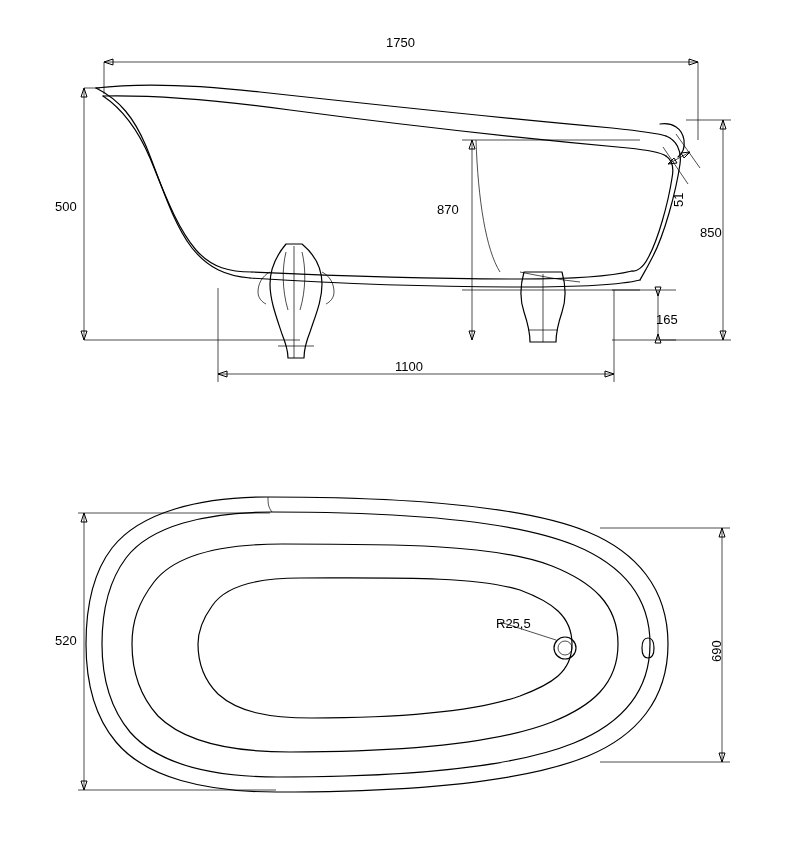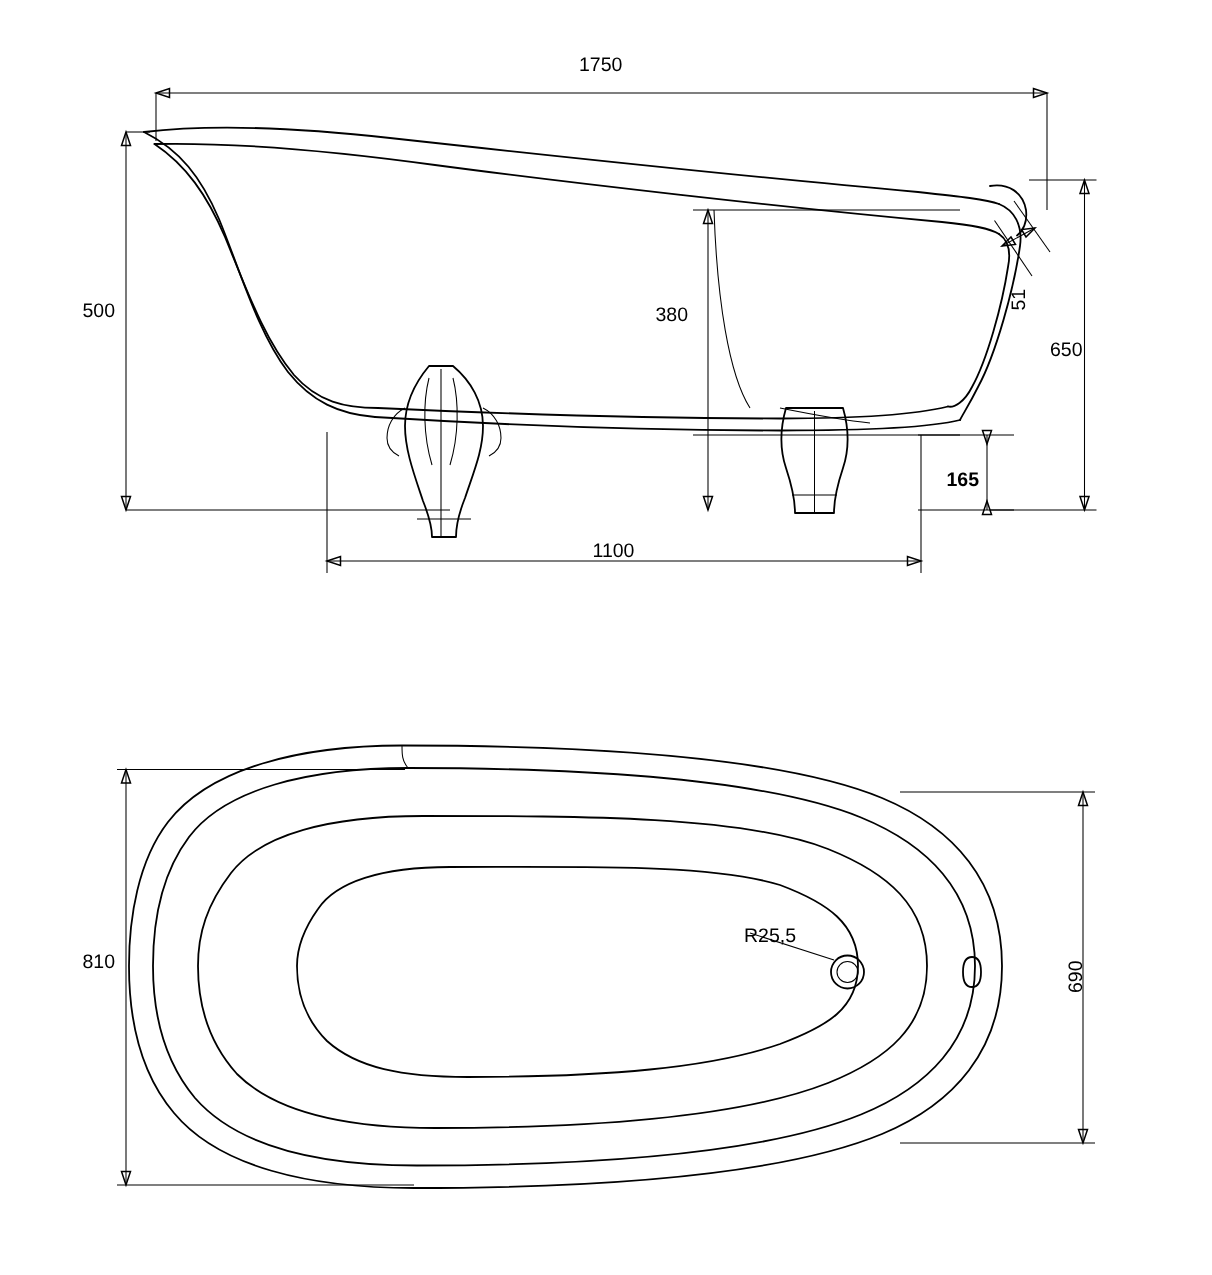--- a/index.html
+++ b/index.html
@@ -244,29 +244,29 @@
         <line class="thin" x1="600" y1="528" x2="730" y2="528"></line>
         <line class="thin" x1="600" y1="762" x2="730" y2="762"></line>
       </g>
     </g>
   </svg>
 
   <div class="label-abs" style="left:386px; top:36px;">1750</div>
 
   <div class="label-abs" style="left:55px; top:200px;">500</div>
 
-  <div class="label-abs" style="left:700px; top:226px;">650</div>
-
-  <div class="label-abs" style="left:437px; top:203px;">380</div>
-
-  <div class="label-abs" style="left:631px; top:313px;font-weight:bold;">165</div>
+  <div class="label-abs" style="left:700px; top:226px;">850</div>
+
+  <div class="label-abs" style="left:437px; top:203px;">870</div>
+
+  <div class="label-abs" style="left:656px; top:313px;">165</div>
 
   <div class="label-abs rot90" style="left:672px; top:207px;">51</div>
 
   <div class="label-abs" style="left:371px; top:360px;margin-left:24px;">1100</div>
 
-  <div class="label-abs" style="left:55px; top:634px;">810</div>
+  <div class="label-abs" style="left:55px; top:634px;">520</div>
 
   <div class="label-abs rot90" style="left:710px; top:662px;">690</div>
 
   <div class="label-abs" style="left:496px; top:617px;">R25,5</div>
 
 </div>
 
 </body></html>

